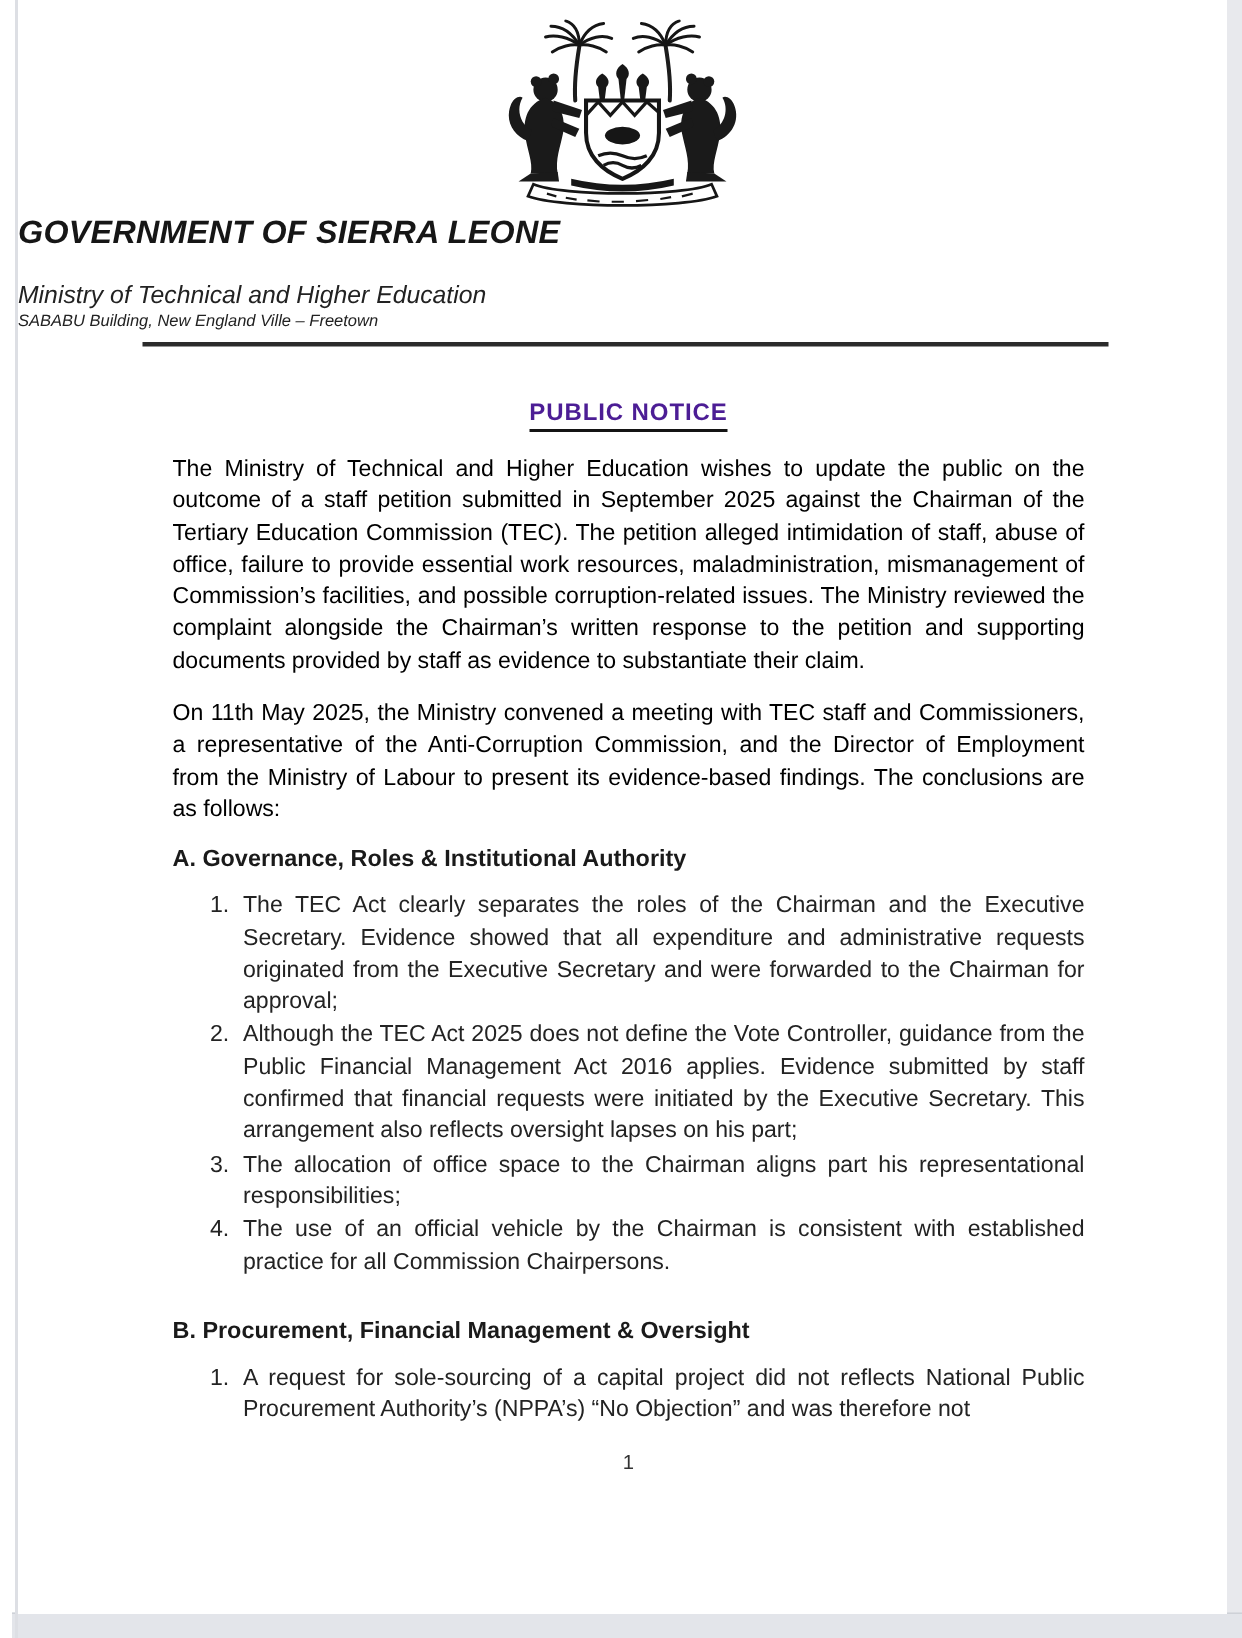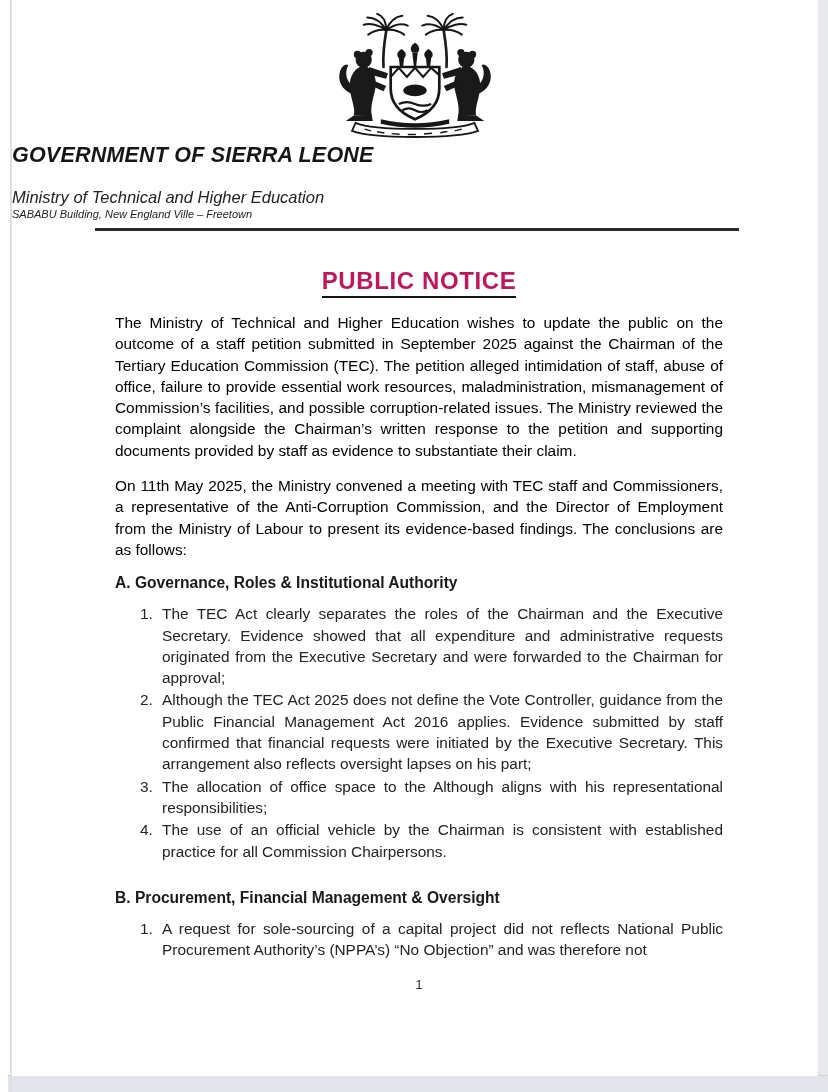--- a/index.html
+++ b/index.html
@@ -18,21 +18,21 @@
   .paper { position:absolute; left:12px; right:10px; top:0; bottom:16px; background:#ffffff; }
 
   header { text-align:left; }
   .arms { display:block; margin:13px auto 4px auto; }
   .gov-title   { font-size:21.5px; font-weight:bold; font-style:italic; letter-spacing:0.2px; color:#161616; margin-top:2px; }
   .ministry    { font-size:16.5px; font-style:italic; color:#222; margin-top:20px; }
   .address     { font-size:11px; font-style:italic; color:#222; margin-top:1px; }
   .rule        { border:none; border-top:3px solid #2b2b2b; margin:8px 79px 0 83px; }
 
   main { padding:0 95px 0 103px; }
-  h1.notice-title { text-align:center; font-size:24px; letter-spacing:0.6px; margin:36px 0 0 0; color:#be185d; }
+  h1.notice-title { text-align:center; font-size:16px; letter-spacing:0.6px; margin:36px 0 0 0; color:#4c1d95; }
   h1.notice-title span { border-bottom:2.5px solid #141414; padding-bottom:2px; }
 
   p.body-par {
     font-size:15.4px; line-height:21.3px; text-align:justify;
     margin:17px 0 0 0; color:#000000;
   }
   p.body-par + p.body-par { margin-top:14px; }
 
   h2.section-heading { font-size:15.6px; font-weight:bold; color:#1a1a1a; margin:14px 0 0 0; }
   h2.section-b { margin-top:27px; }
@@ -149,21 +149,21 @@
         <span>PUBLIC NOTICE</span>
       </h1>
 
       <p class="body-par">The Ministry of Technical and Higher Education wishes to update the public on the outcome of a staff petition submitted in September 2025 against the Chairman of the Tertiary Education Commission (TEC). The petition alleged intimidation of staff, abuse of office, failure to provide essential work resources, maladministration, mismanagement of Commission’s facilities, and possible corruption-related issues. The Ministry reviewed the complaint alongside the Chairman’s written response to the petition and supporting documents provided by staff as evidence to substantiate their claim.</p>
       <p class="body-par">On 11th May 2025, the Ministry convened a meeting with TEC staff and Commissioners, a representative of the Anti-Corruption Commission, and the Director of Employment from the Ministry of Labour to present its evidence-based findings. The conclusions are as follows:</p>
 
       <h2 class="section-heading">A. Governance, Roles &amp; Institutional Authority</h2>
       <ol class="notice-list">
         <li>The TEC Act clearly separates the roles of the Chairman and the Executive Secretary. Evidence showed that all expenditure and administrative requests originated from the Executive Secretary and were forwarded to the Chairman for approval;</li>
         <li>Although the TEC Act 2025 does not define the Vote Controller, guidance from the Public Financial Management Act 2016 applies. Evidence submitted by staff confirmed that financial requests were initiated by the Executive Secretary. This arrangement also reflects oversight lapses on his part;</li>
-        <li>The allocation of office space to the Although aligns with his representational responsibilities;</li>
+        <li>The allocation of office space to the Chairman aligns part his representational responsibilities;</li>
         <li>The use of an official vehicle by the Chairman is consistent with established practice for all Commission Chairpersons.</li>
       </ol>
 
       <h2 class="section-heading section-b">B. Procurement, Financial Management &amp; Oversight</h2>
       <ol class="notice-list">
         <li>A request for sole-sourcing of a capital project did not reflects National Public Procurement Authority’s (NPPA’s) “No Objection” and was therefore not</li>
       </ol>
 
       <div class="page-number">1</div>
     </main>

